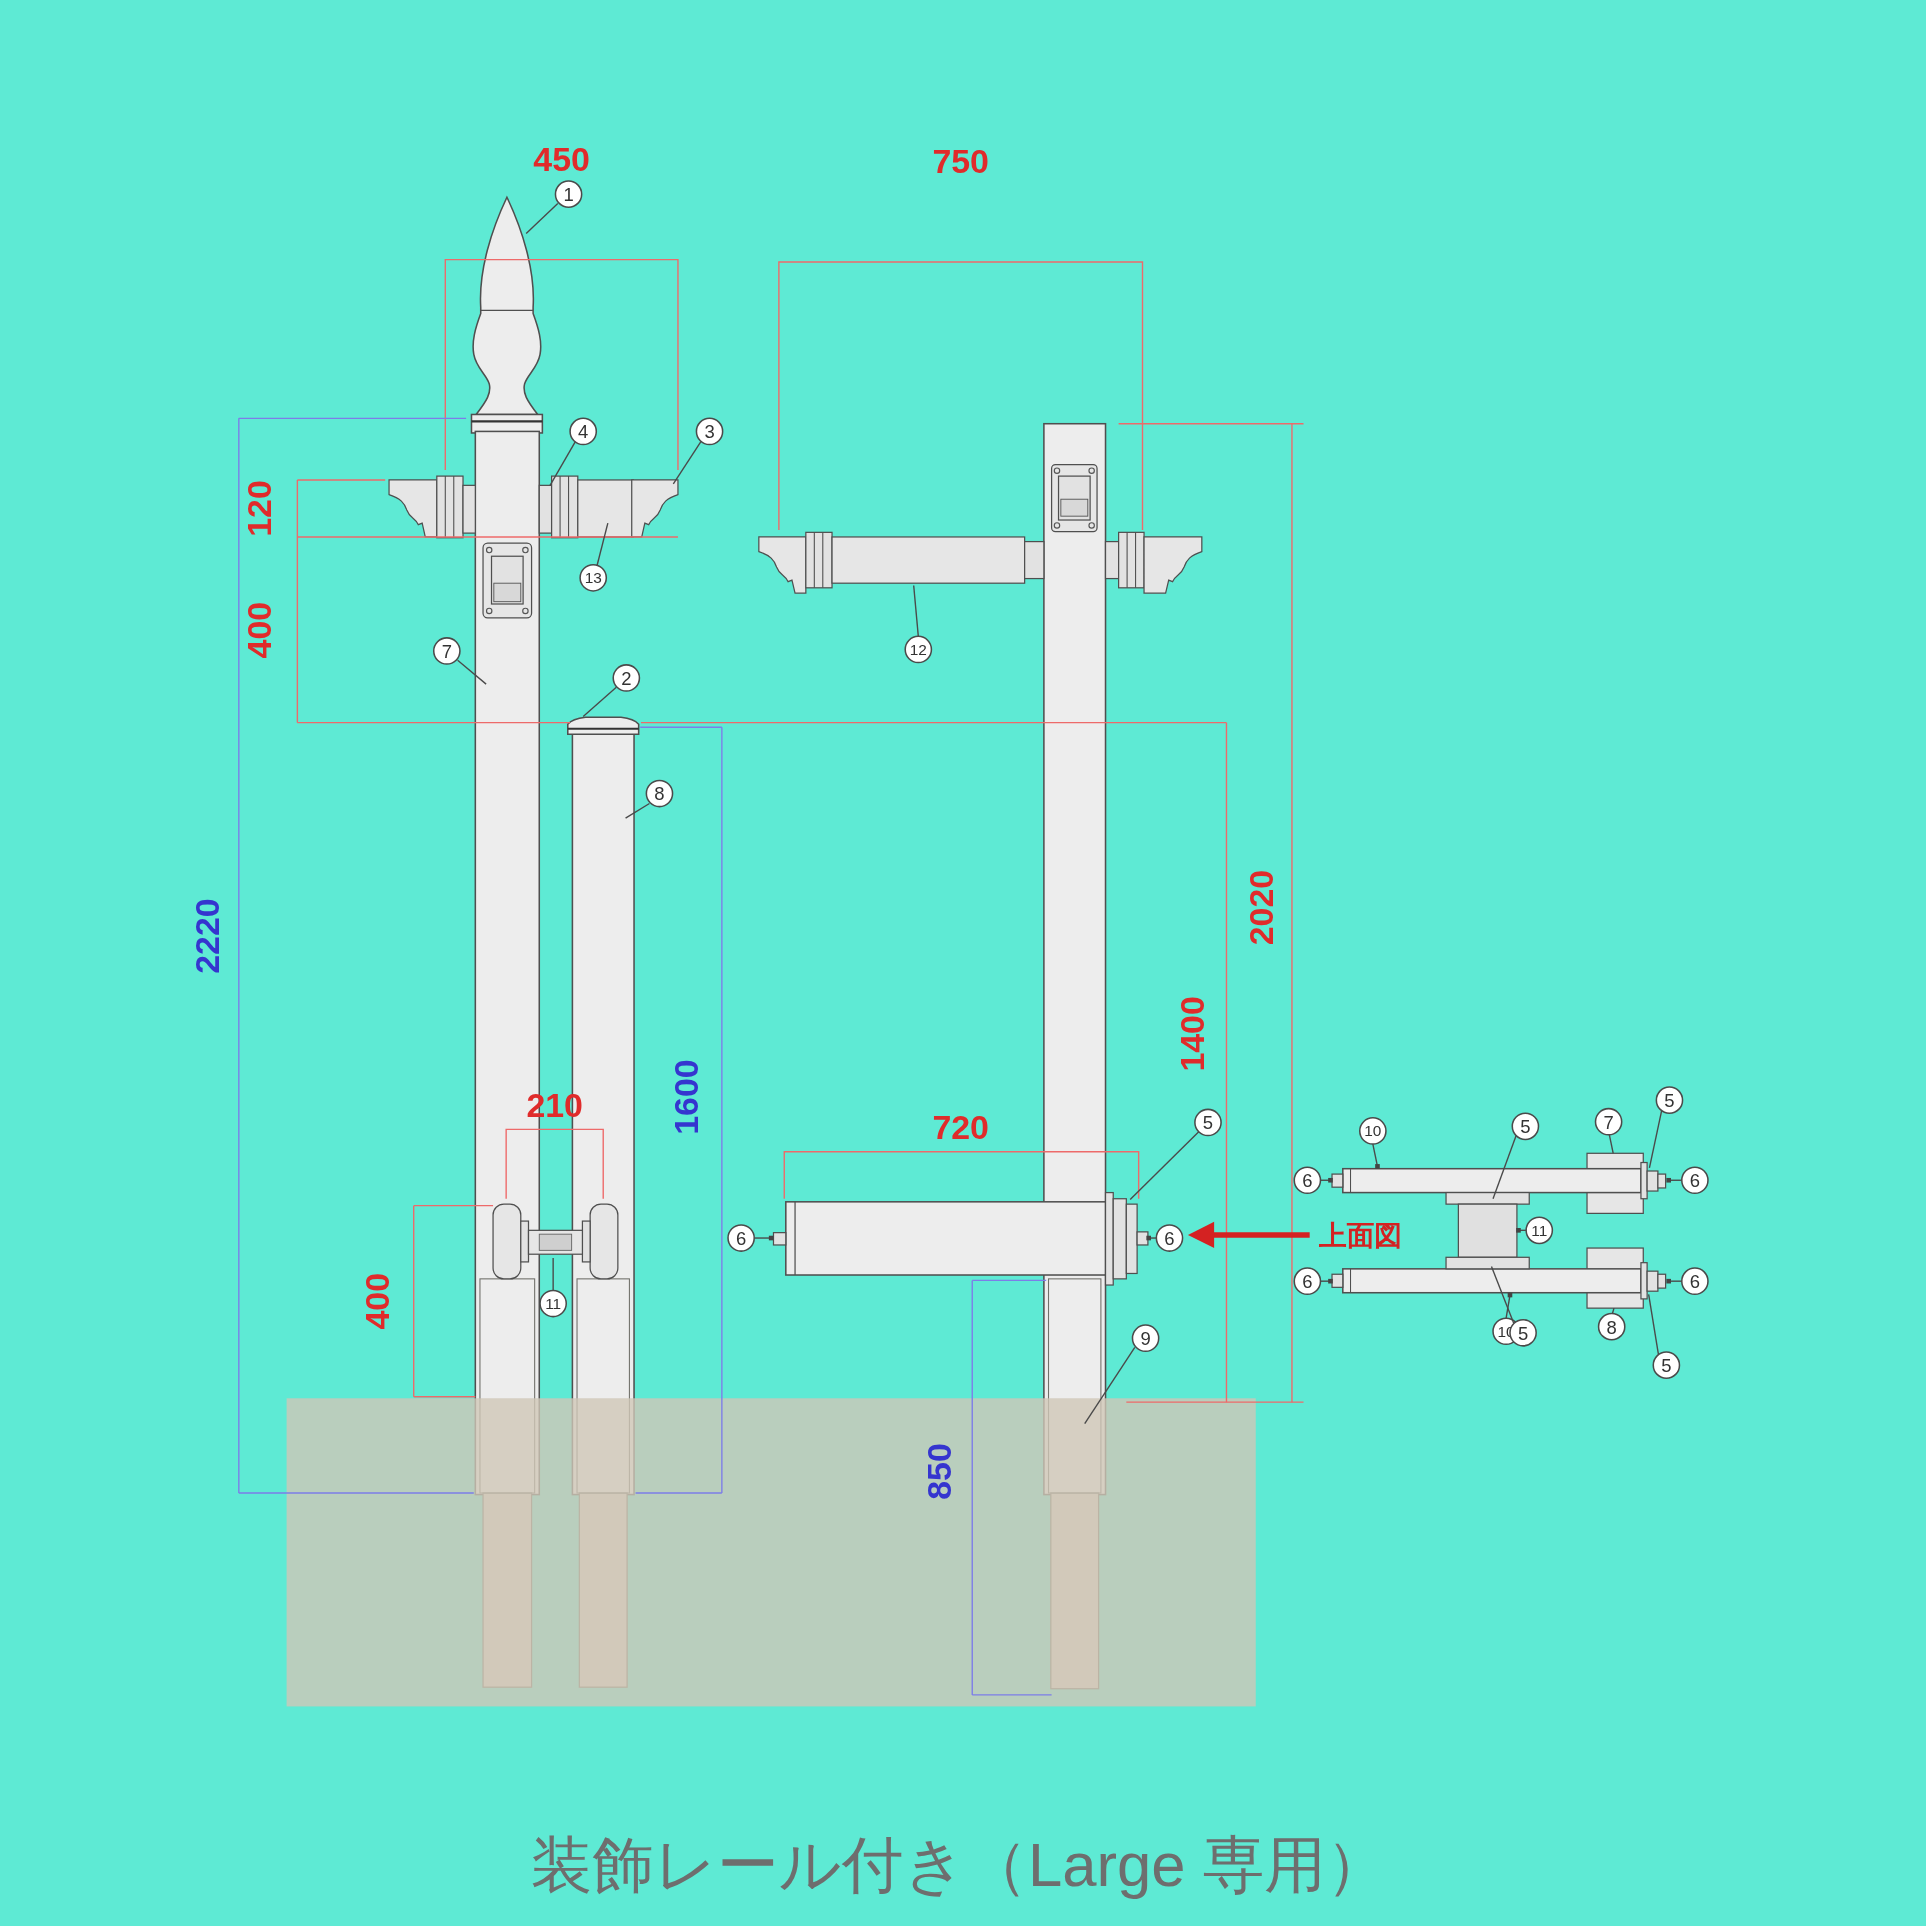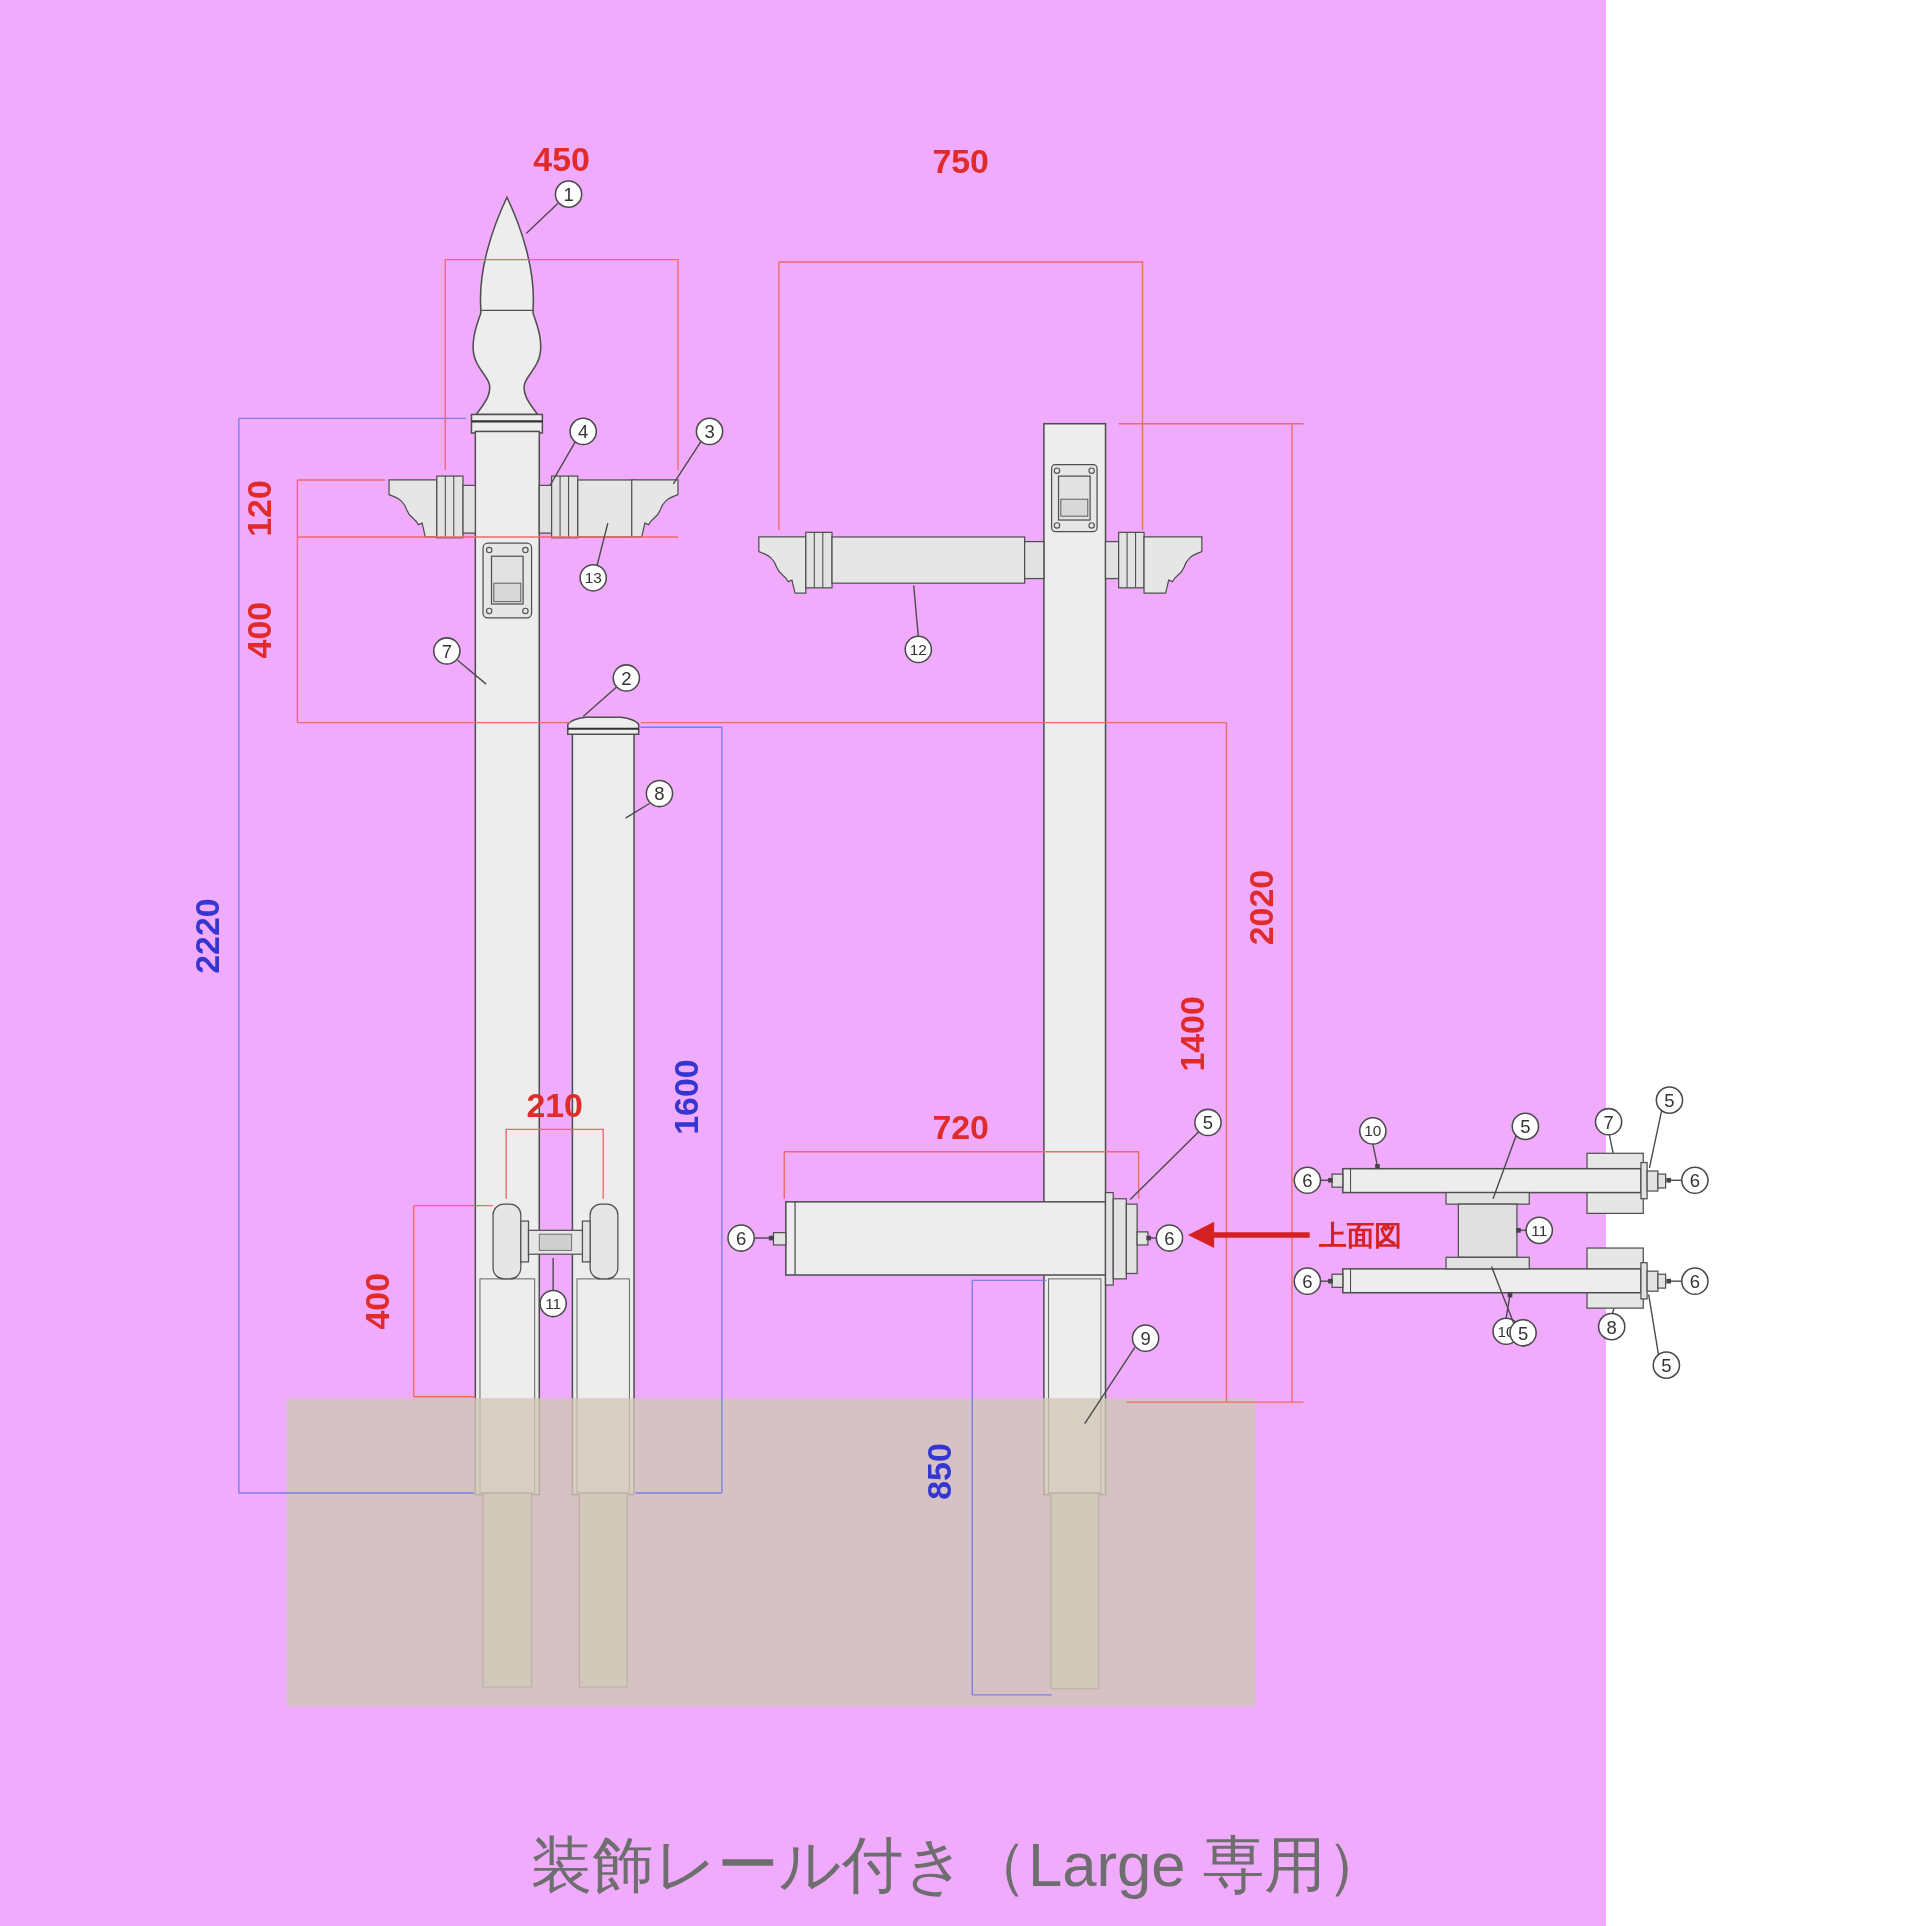--- a/index.html
+++ b/index.html
@@ -1,16 +1,16 @@
 <!DOCTYPE html>
 <html style="font-size:12.3px"><head>
 <meta charset="utf-8">
 <style>
   html,body{margin:0;padding:0;background:#ffffff;}
-  .stage{width:1606px;height:1926px;position:relative;background:#f0abfc;text-decoration:underline;}
+  .stage{width:1926px;height:1926px;position:relative;background:#5eead4;text-decoration:underline;}
   svg{display:block;font-family:"Liberation Sans",sans-serif;}
   .outline{fill:#ededed;stroke:#4f4f4f;stroke-width:2;}
   .outline-thin{fill:#e6e6e6;stroke:#4f4f4f;stroke-width:1.6;}
   .fitting{fill:#e2e2e2;stroke:#4f4f4f;stroke-width:1.6;}
   .sleeve{fill:#d9d3c6;stroke:#6e6a5e;stroke-width:1.6;}
   .sleeve-line{fill:none;stroke:#70706a;stroke-width:1.4;}
   .ground{fill:#cfc7b6;opacity:0.8;}
   .dimr{stroke:#ee6a6a;stroke-width:1.8;fill:none;}
   .dimb{stroke:#7d7de8;stroke-width:1.8;fill:none;}
   .dimtext-r{fill:#e02b2b;font-size:44px;font-weight:bold;}

